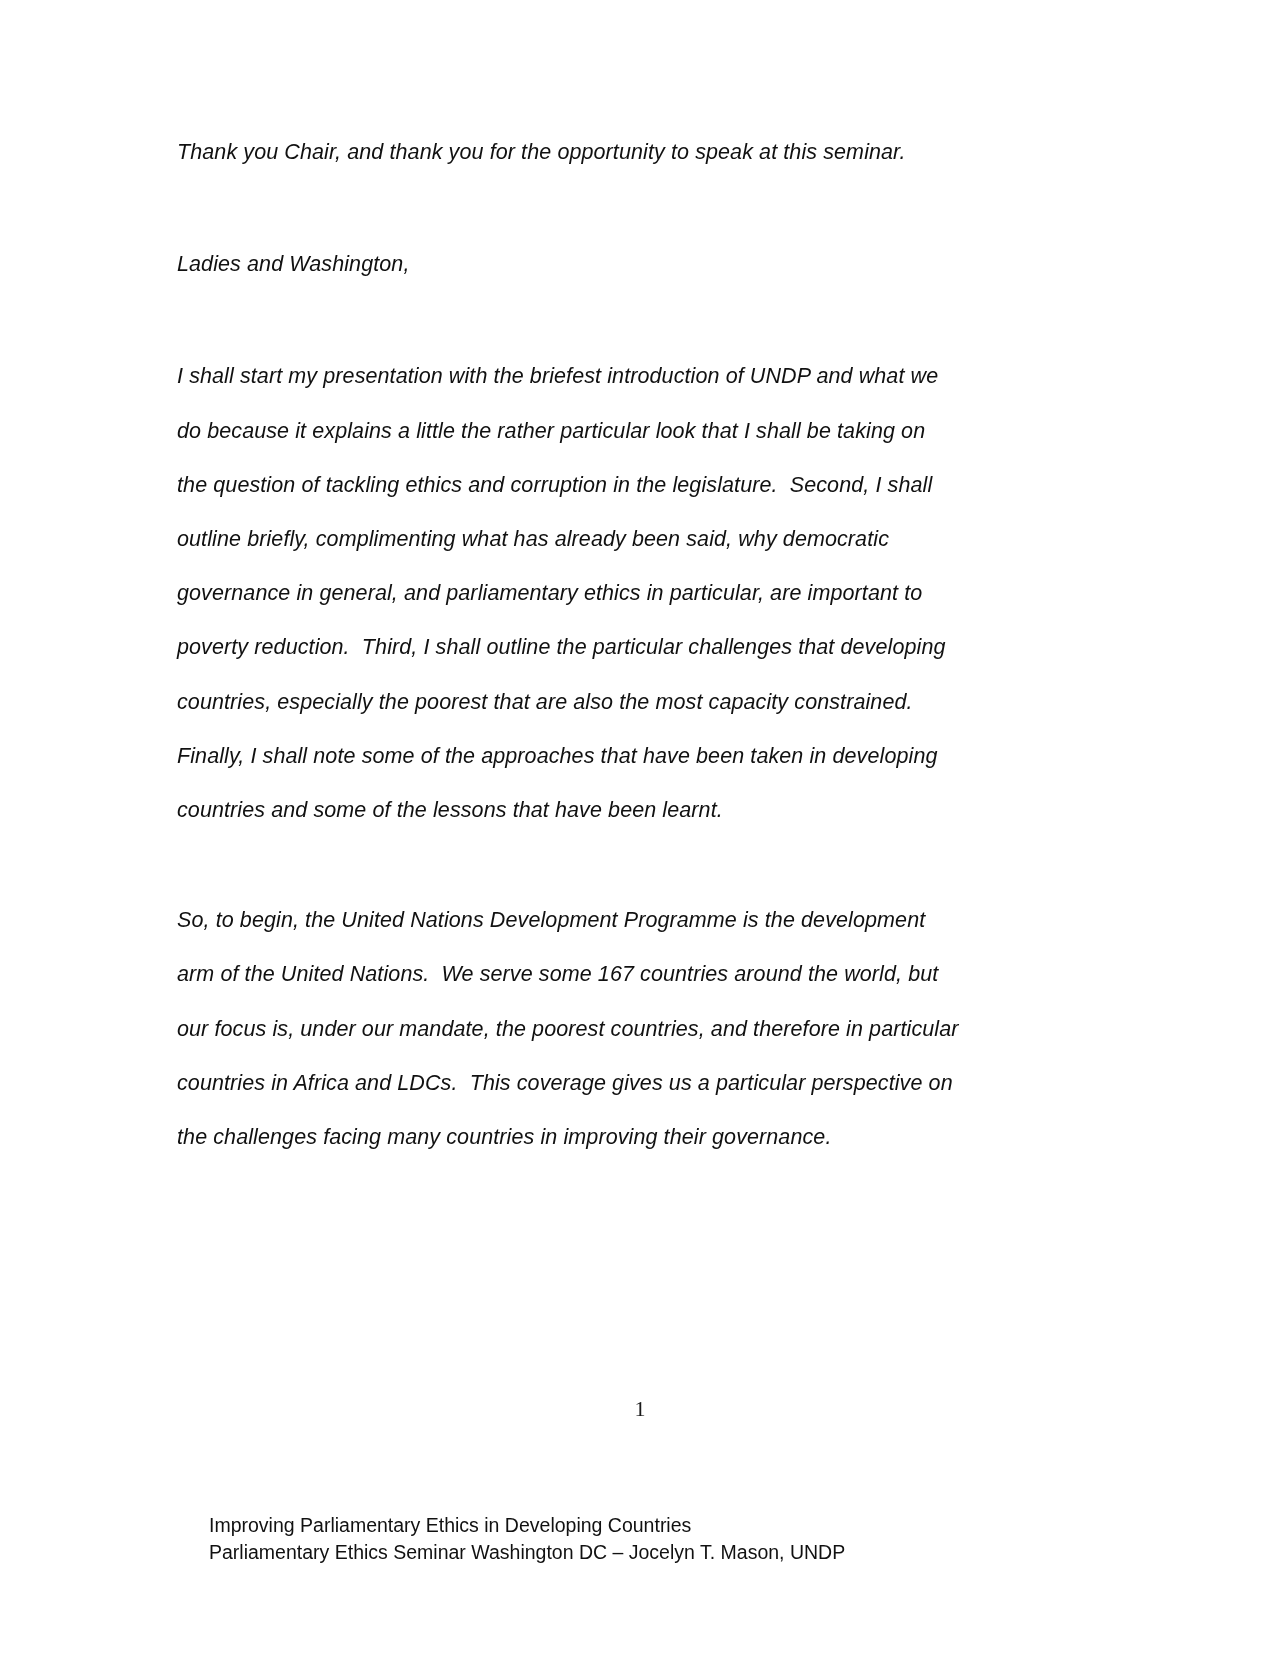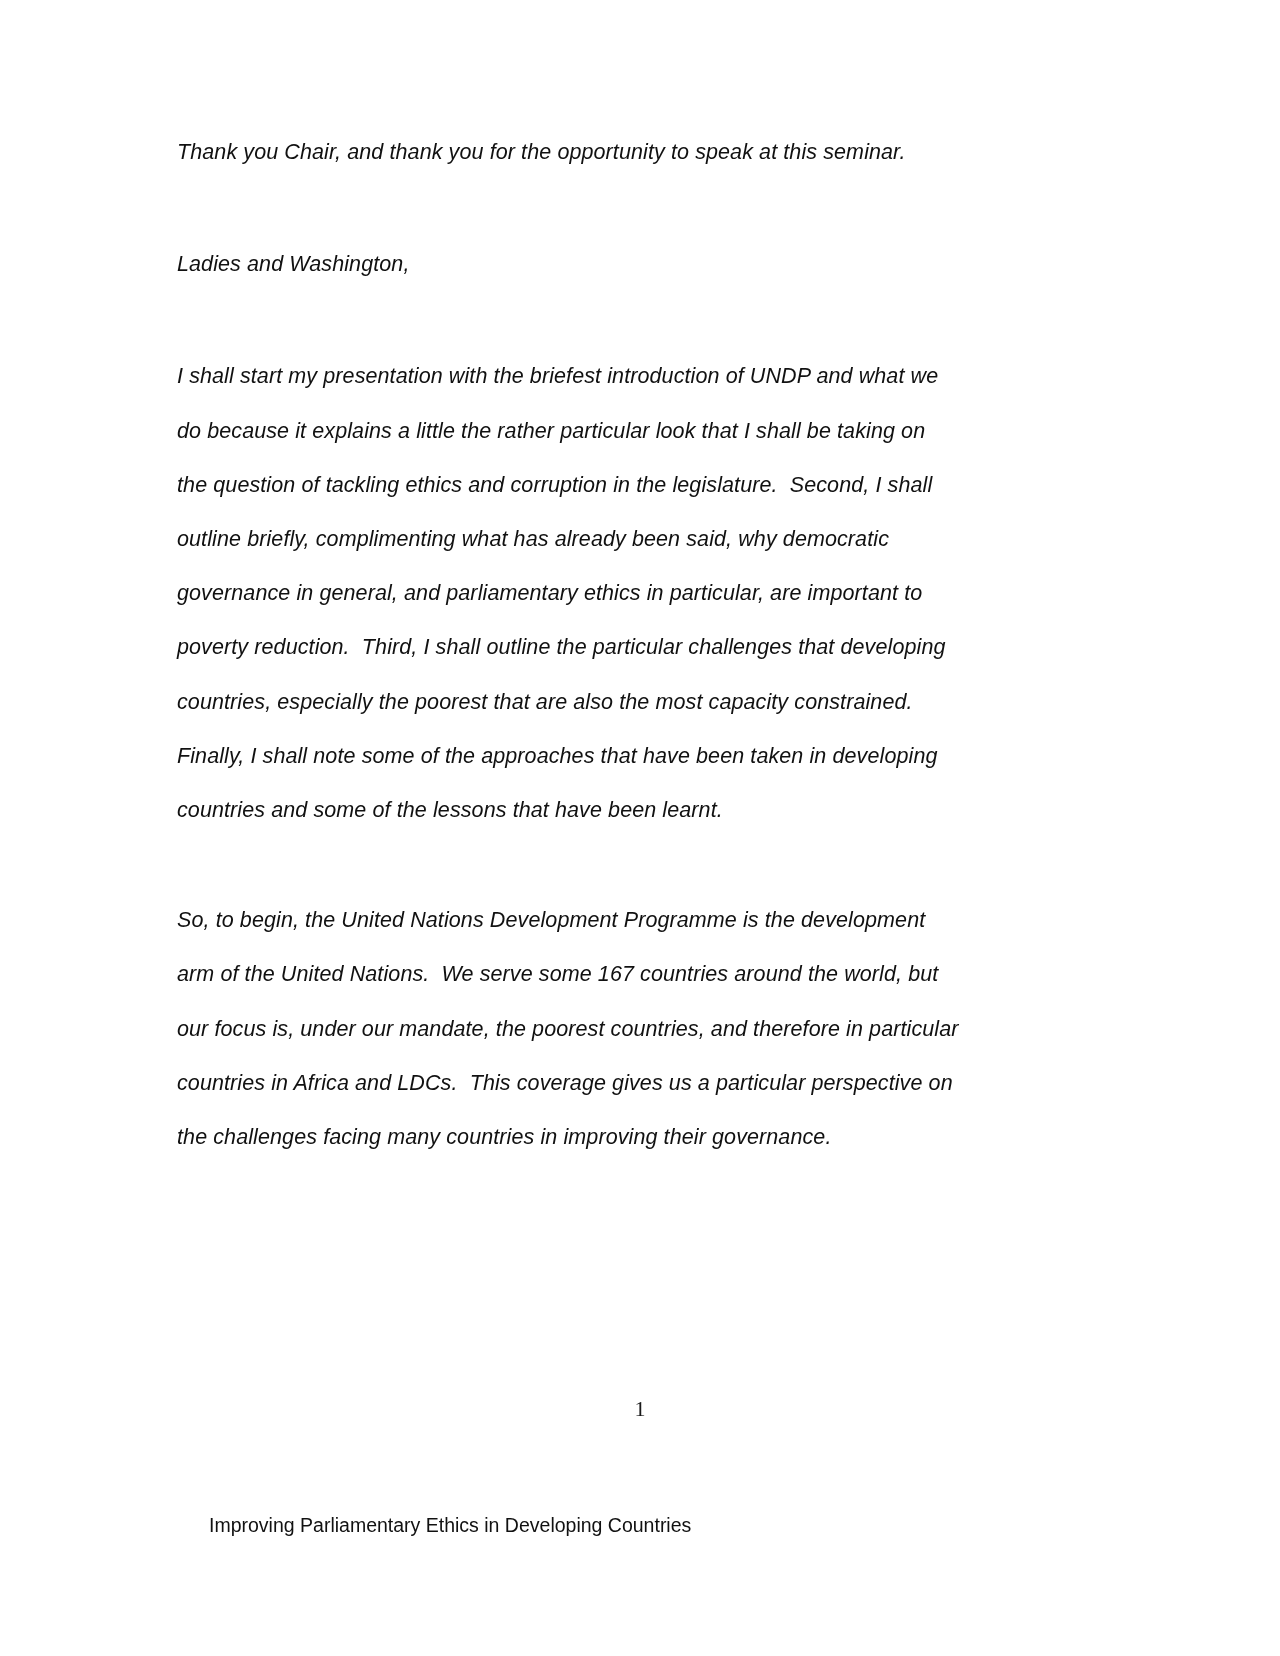--- a/index.html
+++ b/index.html
@@ -96,15 +96,16 @@
 
     <div class="gap-md"></div>
 
 
   </div>
 
   <div class="page-number">1</div>
 
   <div class="footer">
     <div class="footer-line">Improving Parliamentary Ethics in Developing Countries</div>
+    <div class="footer-line">Parliamentary Ethics Seminar Washington DC – Jocelyn T. Mason, UNDP</div>
   </div>
 
 </div>
 
 </body></html>

